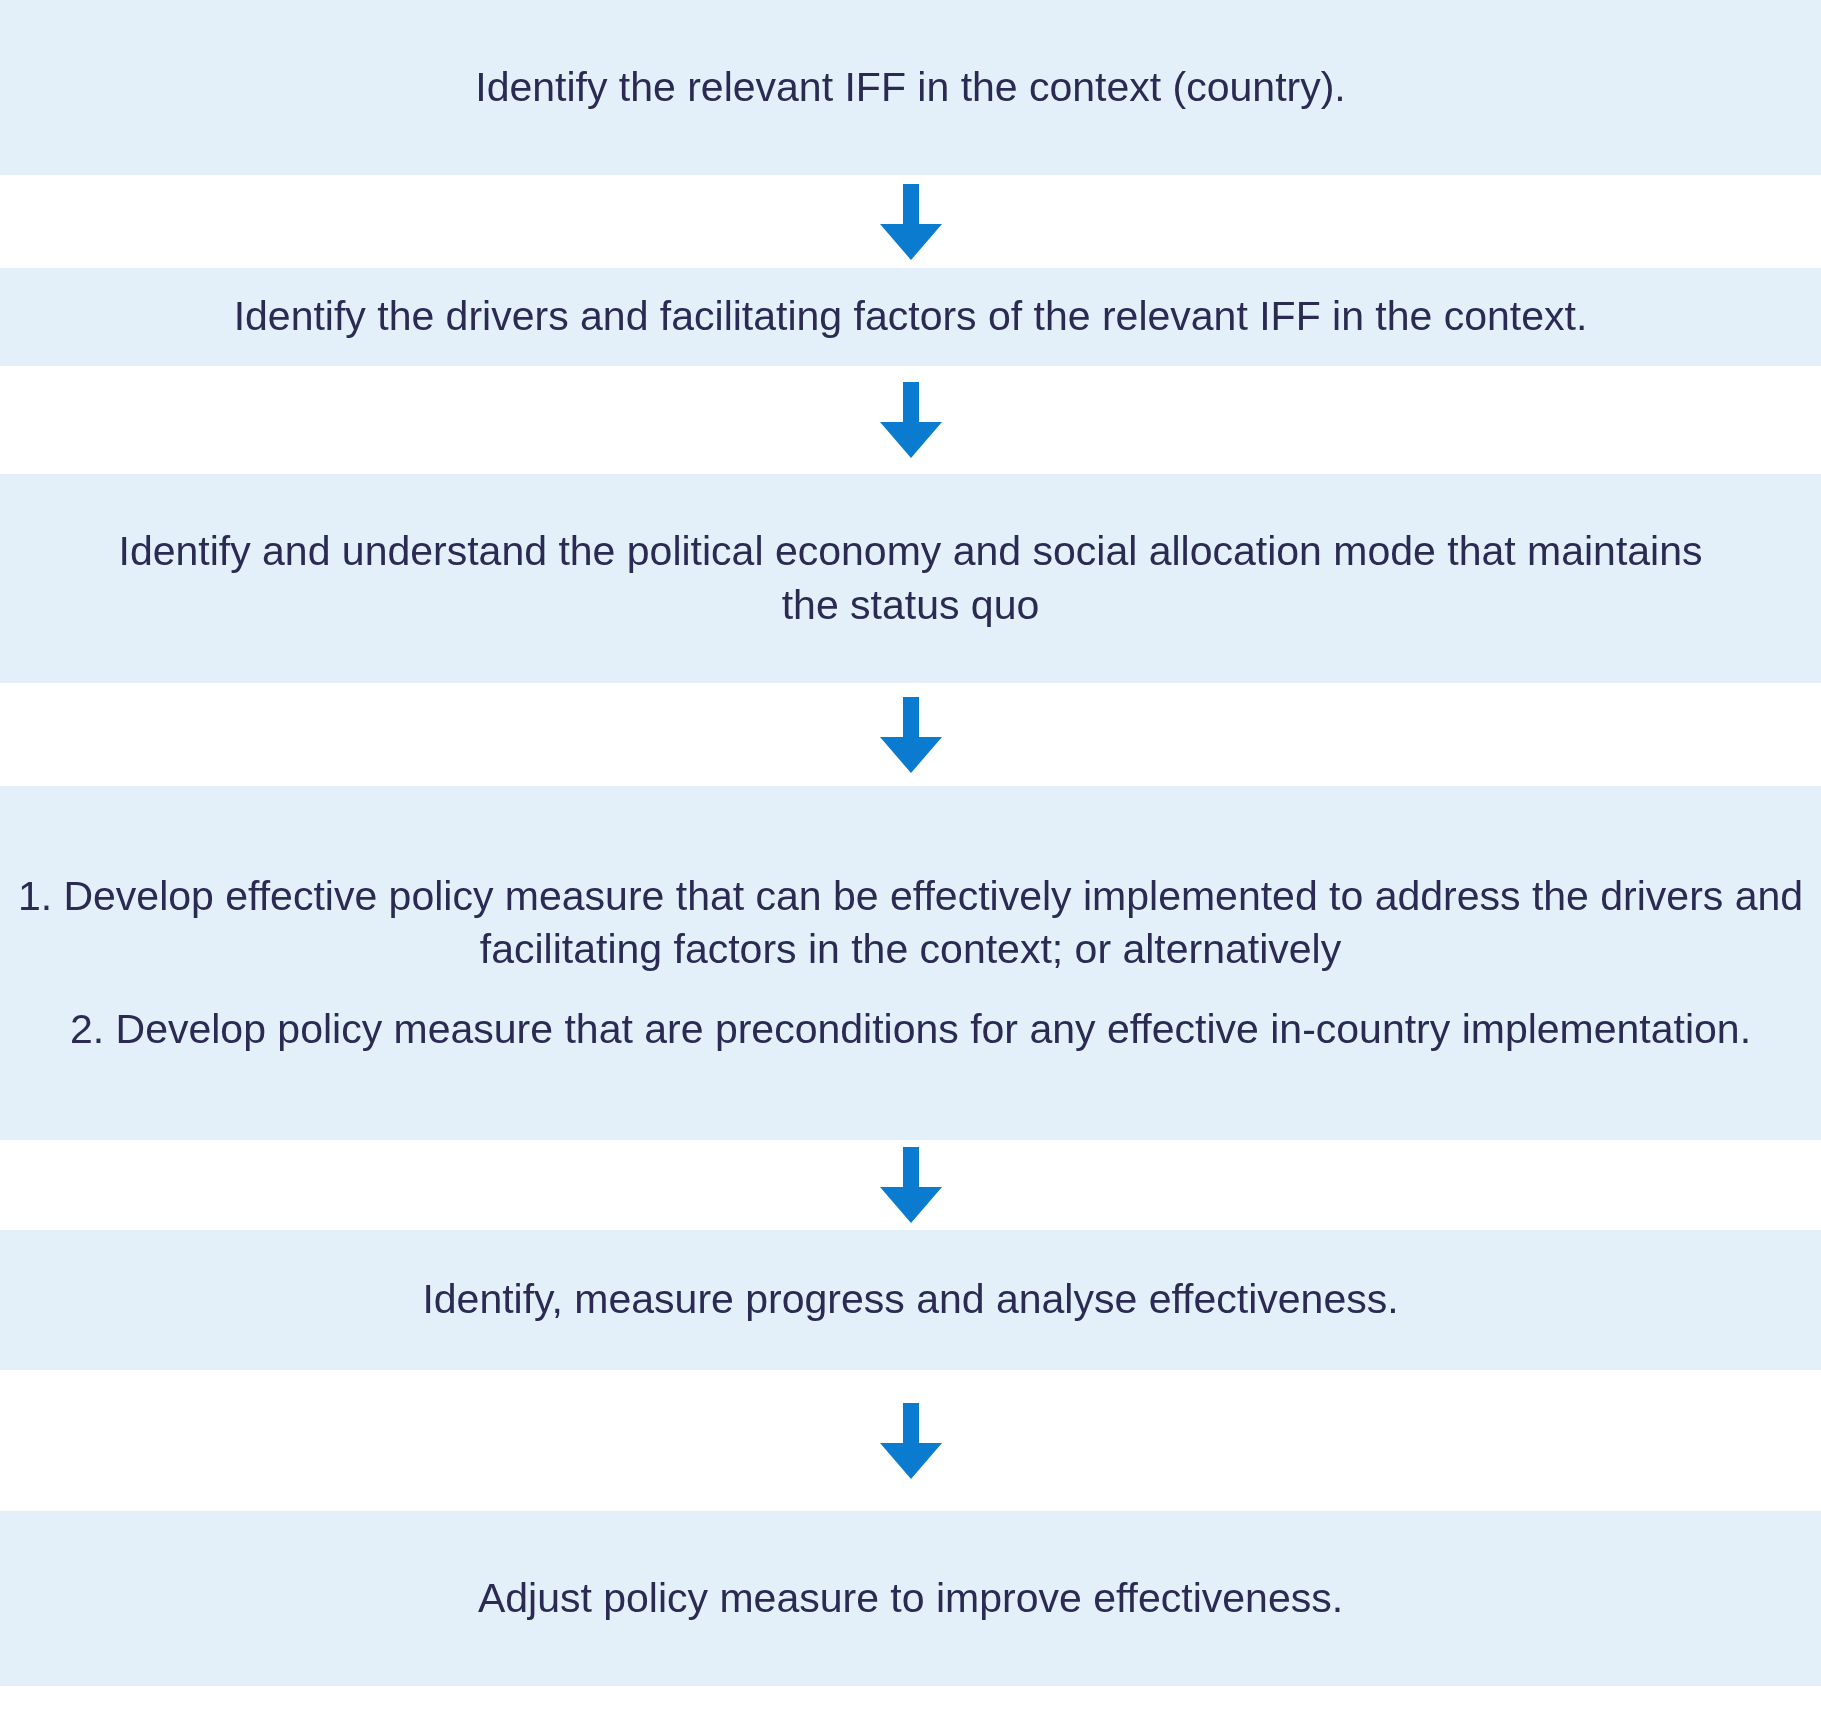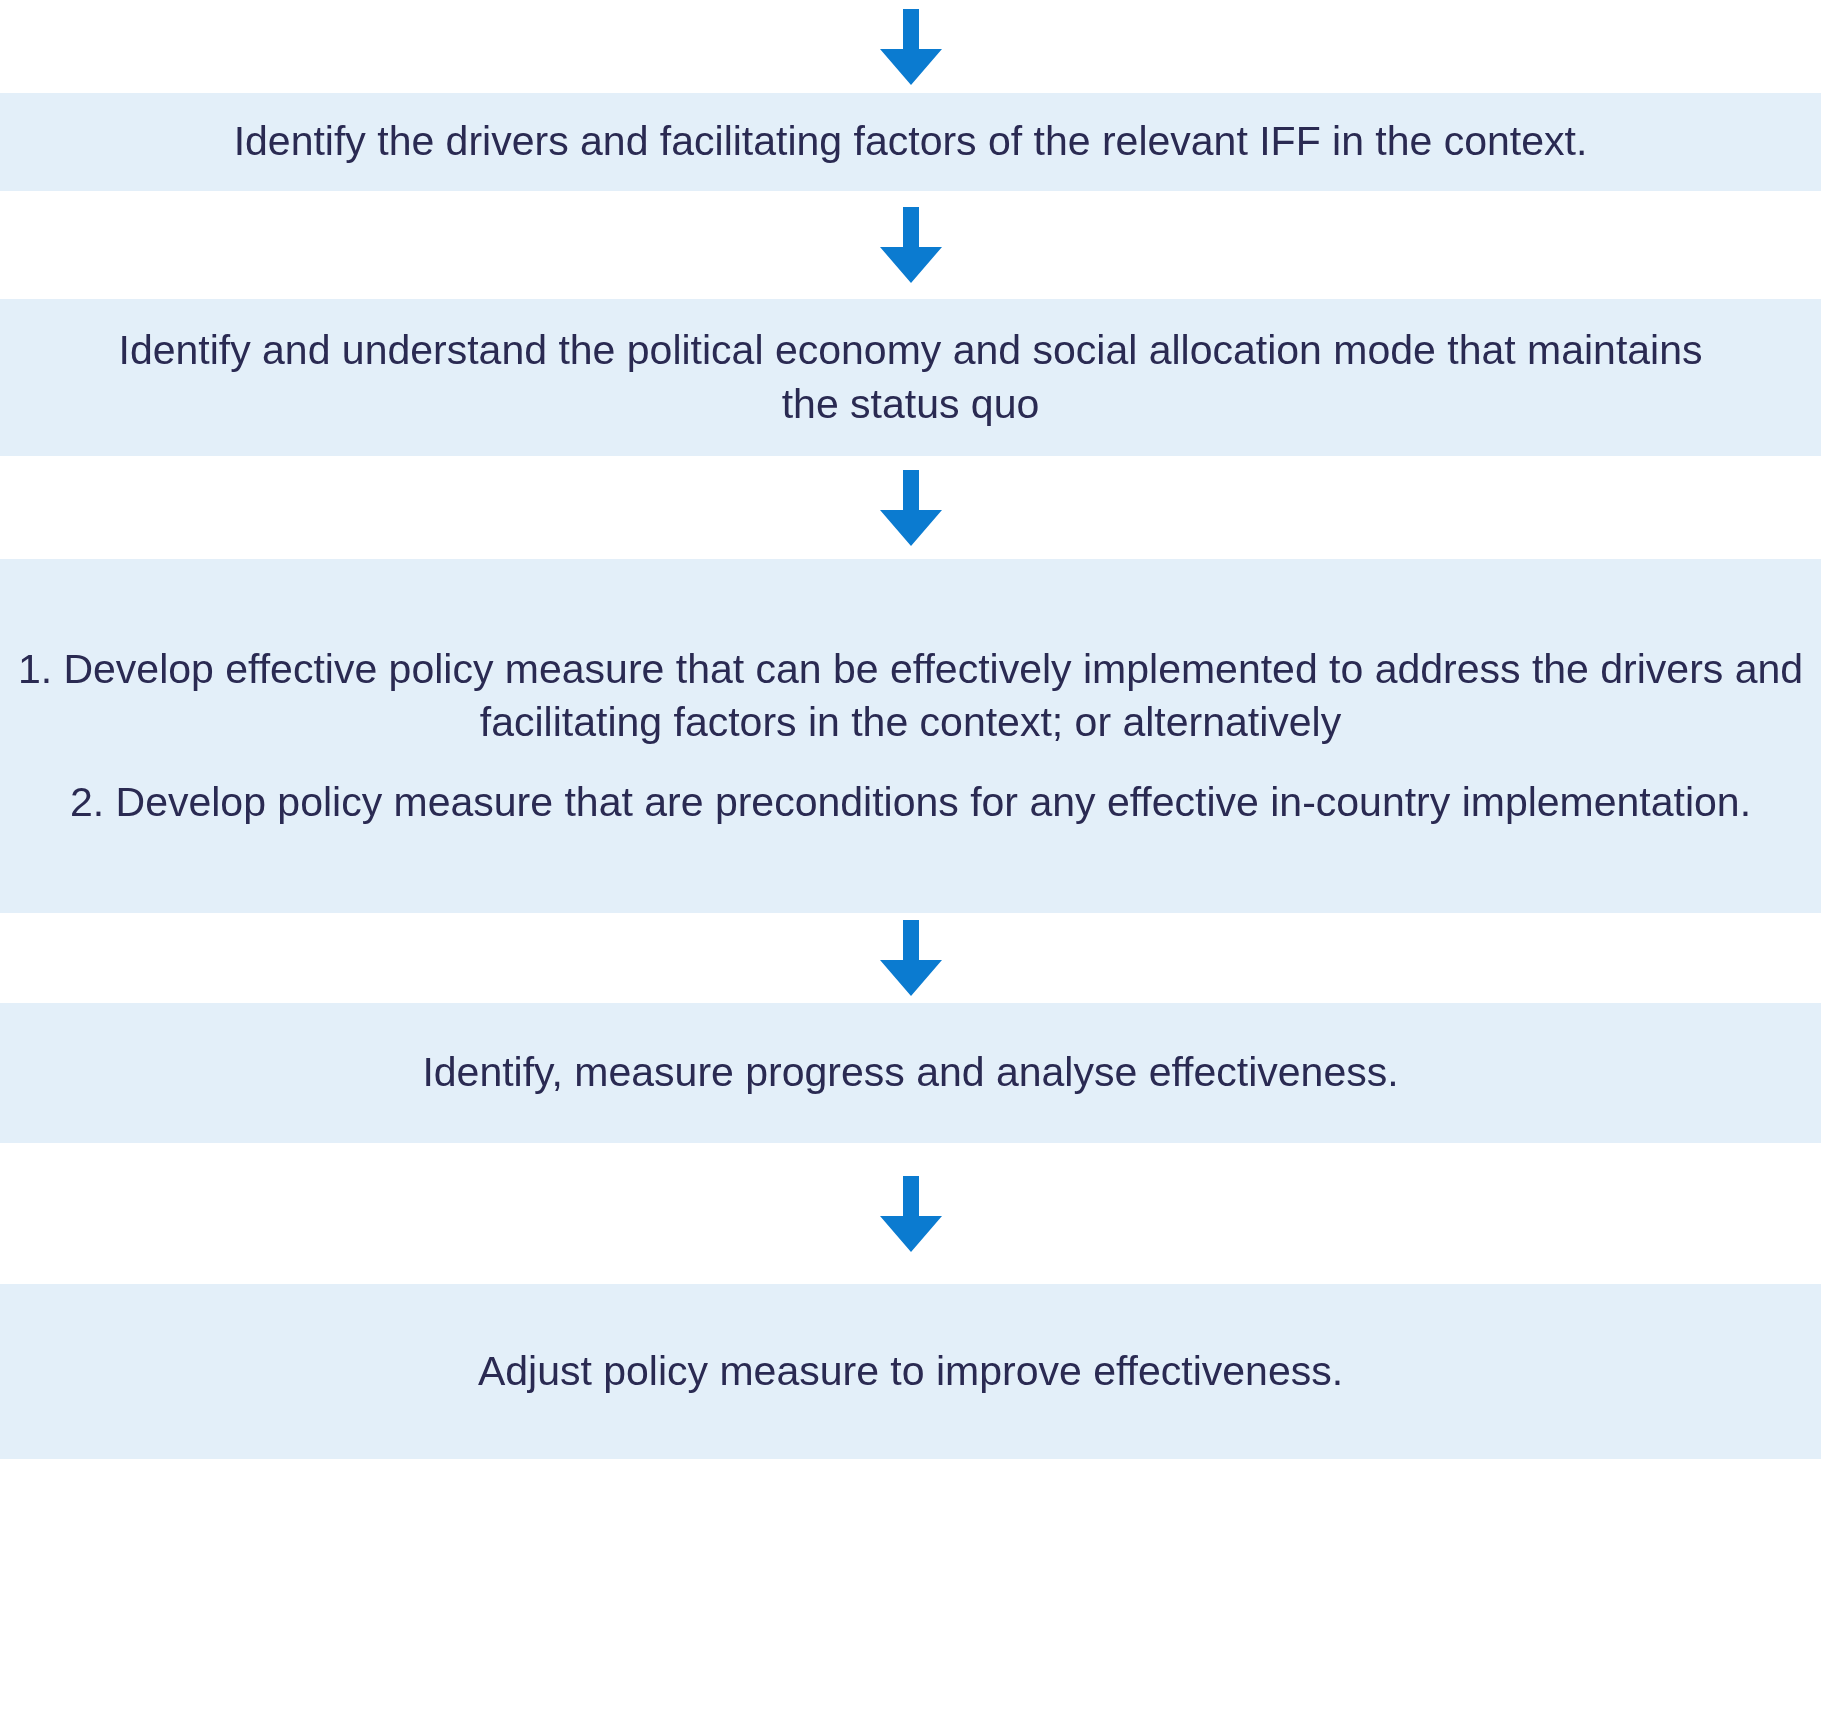--- a/index.html
+++ b/index.html
@@ -61,21 +61,21 @@
     max-width: 1821px;
     margin: 0 auto;
   }
   .step.listbox .step-line + .step-line {
     margin-top: 26px;
   }
 
   
   #step-1 { height: 175px; }
   #step-2 { height: 98px; }
-  #step-3 { height: 157px; }
+  #step-3 { height: 209px; }
   #step-4 { height: 354px; }
   #step-5 { height: 140px; }
   #step-6 { height: 175px; }
 
   
   .connector {
     width: 1821px;
     flex: none;
     display: flex;
     align-items: center;
@@ -92,20 +92,23 @@
     display: block;
     width: 62px;
     height: 76px;
   }
 </style>
 </head>
 <body>
 
 <div id="flow">
 
+  <div class="step" id="step-1">
+    <span class="step-line">Identify the relevant IFF in the context (country).</span>
+  </div>
 
   <div class="connector" id="gap-1">
     <svg class="arrow-icon" viewBox="0 0 62 76">
       <polygon points="23,0 39,0 39,40 62,40 31,76 0,40 23,40" fill="#0b7bd0"></polygon>
     </svg>
   </div>
 
   <div class="step" id="step-2">
     <span class="step-line">Identify the drivers and facilitating factors of the relevant IFF in the context.</span>
   </div>

